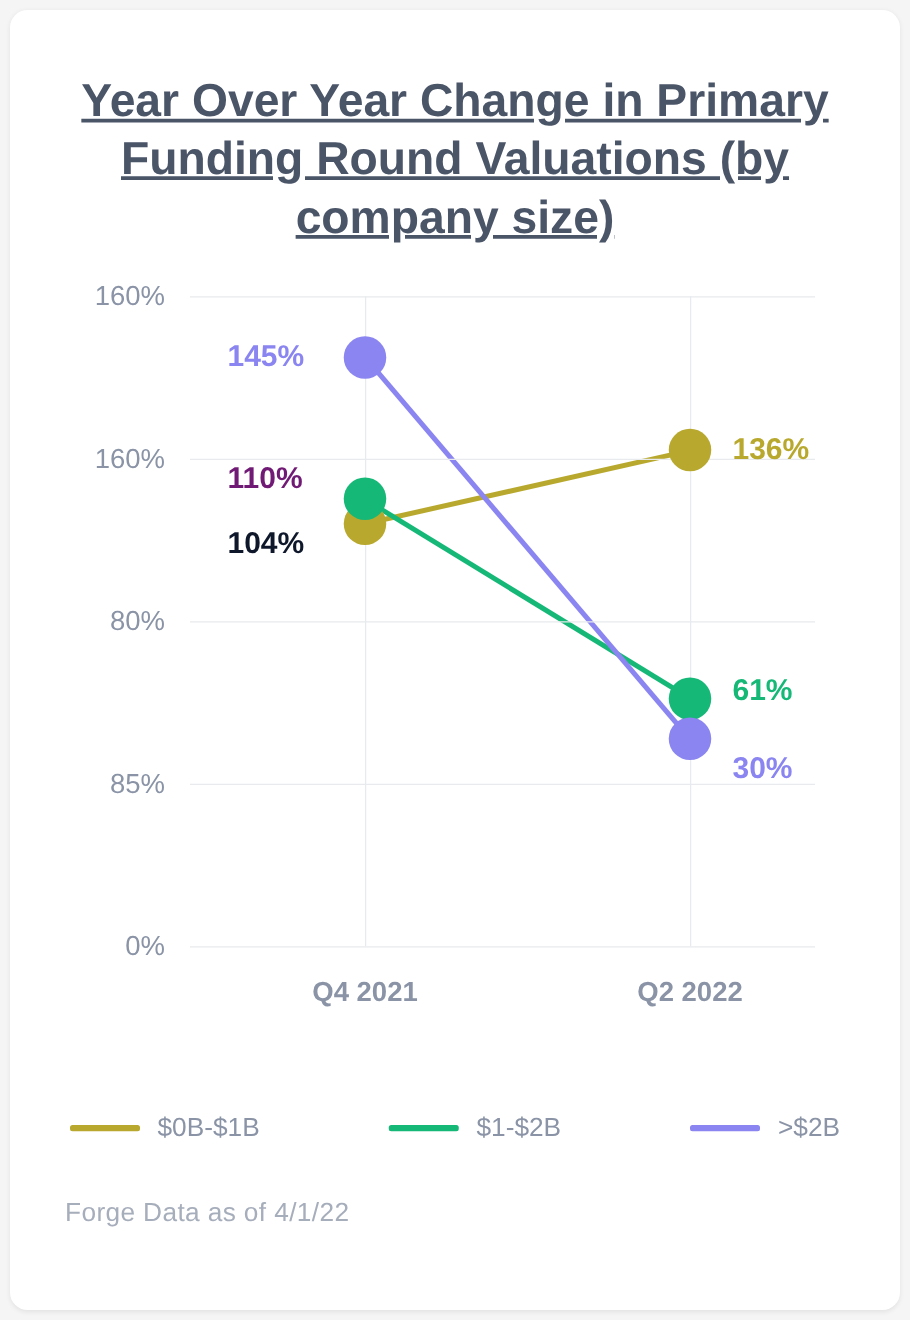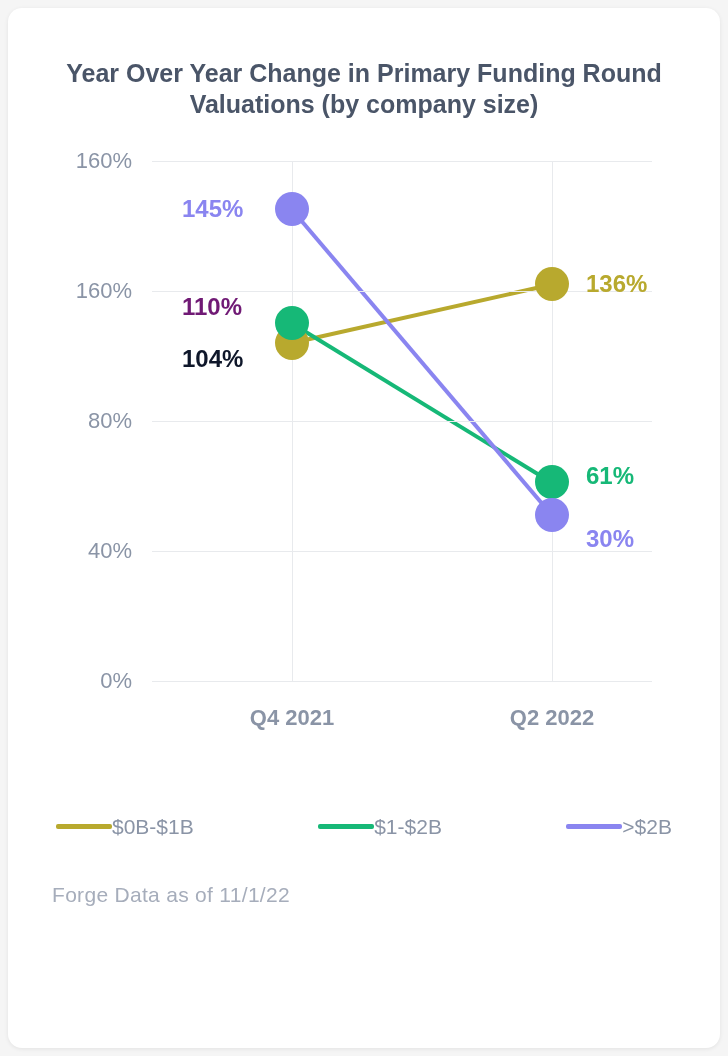--- a/index.html
+++ b/index.html
@@ -13,25 +13,26 @@
     height: 1040px;
     background: #fff;
     border-radius: 14px;
     box-shadow: 0 1px 4px rgba(0,0,0,0.08);
     padding: 50px 44px 40px 44px;
     display: flex;
     flex-direction: column;
   }
   .title {
     color: #4a5568;
-    font-size: 25px;
+    font-size: 37px;
     font-weight: 700;
     text-align: center;
     line-height: 1.25;
     margin-bottom: 40px;
+    text-decoration: underline;
   }
   .plot-wrap {
     position: relative;
     flex: 0 0 auto;
   }
   .y-axis {
     position: absolute;
     left: 0;
     top: 0;
     width: 90px;
@@ -90,20 +91,21 @@
   .legend {
     display: flex;
     justify-content: space-between;
     align-items: center;
     margin-top: 70px;
     padding: 0 4px;
   }
   .legend-item {
     display: flex;
     align-items: center;
+    gap: 14px;
   }
   .swatch {
     width: 56px;
     height: 5px;
     border-radius: 2px;
   }
   .legend-label {
     color: #8a94a6;
     font-size: 21px;
     font-weight: 500;
@@ -124,21 +126,21 @@
 </head>
 <body>
 
 <div class="card">
   <h1 class="title">Year Over Year Change in Primary Funding Round Valuations
 (by company size)</h1>
 
   <div class="plot-wrap">
     <div class="y-axis" id="y-axis">
         <div class="y-tick" style="top: 520px;">0%</div>
-        <div class="y-tick" style="top: 390px;">40%</div>
+        <div class="y-tick" style="top: 390px;">85%</div>
         <div class="y-tick" style="top: 260px;">80%</div>
         <div class="y-tick" style="top: 130px;">160%</div>
         <div class="y-tick" style="top: 0px;">160%</div>
       </div>
     <div class="plot" id="plot">
       <svg class="lines" id="lines" viewBox="0 0 500 520">
           <line x1="140" y1="182" x2="400" y2="123.5" stroke="#b8a92e" stroke-width="4"></line>
           <line x1="140" y1="162.5" x2="400" y2="321.75" stroke="#16b877" stroke-width="4"></line>
           <line x1="140" y1="48.75" x2="400" y2="354.25" stroke="#8a85f0" stroke-width="4"></line>
         </svg>
@@ -177,14 +179,14 @@
       <div class="legend-item">
         <div class="swatch" style="background: rgb(22, 184, 119);"></div>
         <div class="legend-label">$1-$2B</div>
       </div>
       <div class="legend-item">
         <div class="swatch" style="background: rgb(138, 133, 240);"></div>
         <div class="legend-label">&gt;$2B</div>
       </div>
     </div>
 
-  <div class="footnote">Forge Data as of 11/1/22</div>
+  <div class="footnote">Forge Data as of 4/1/22</div>
 </div>
 
 </body></html>

